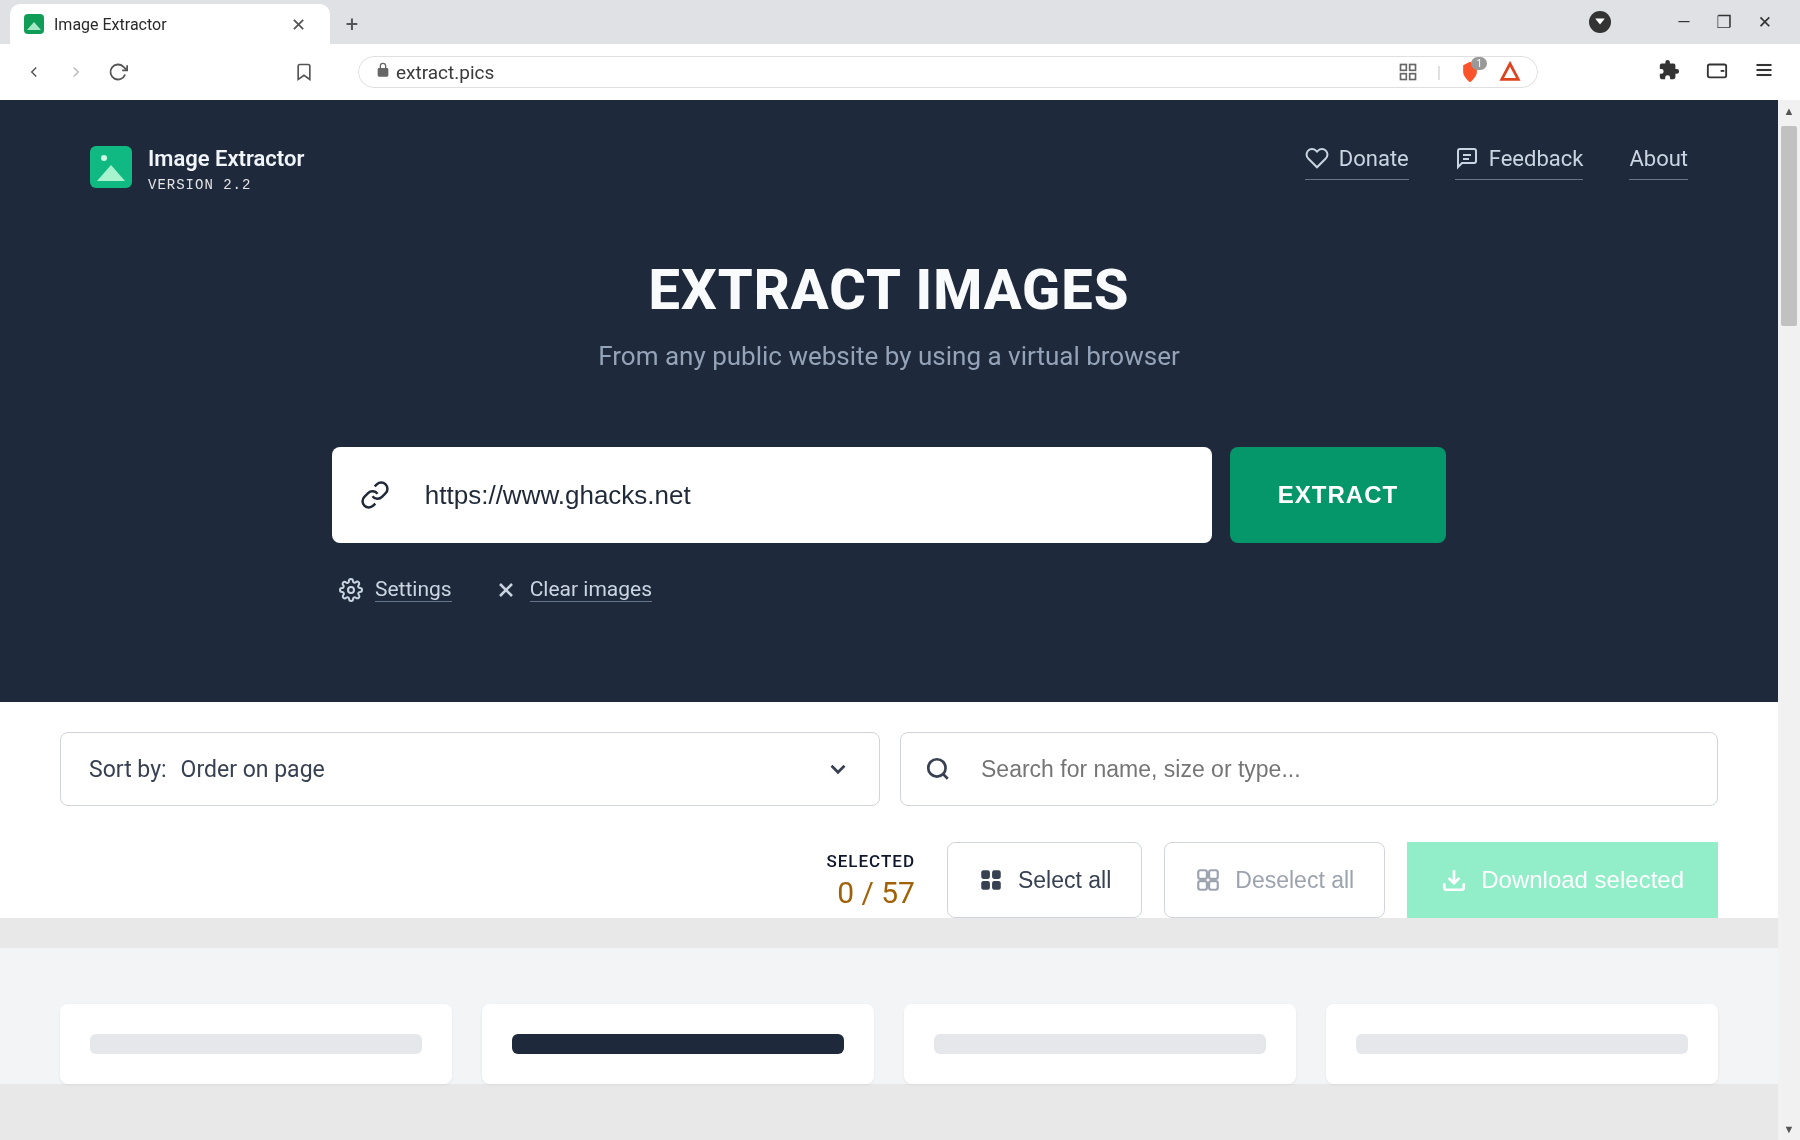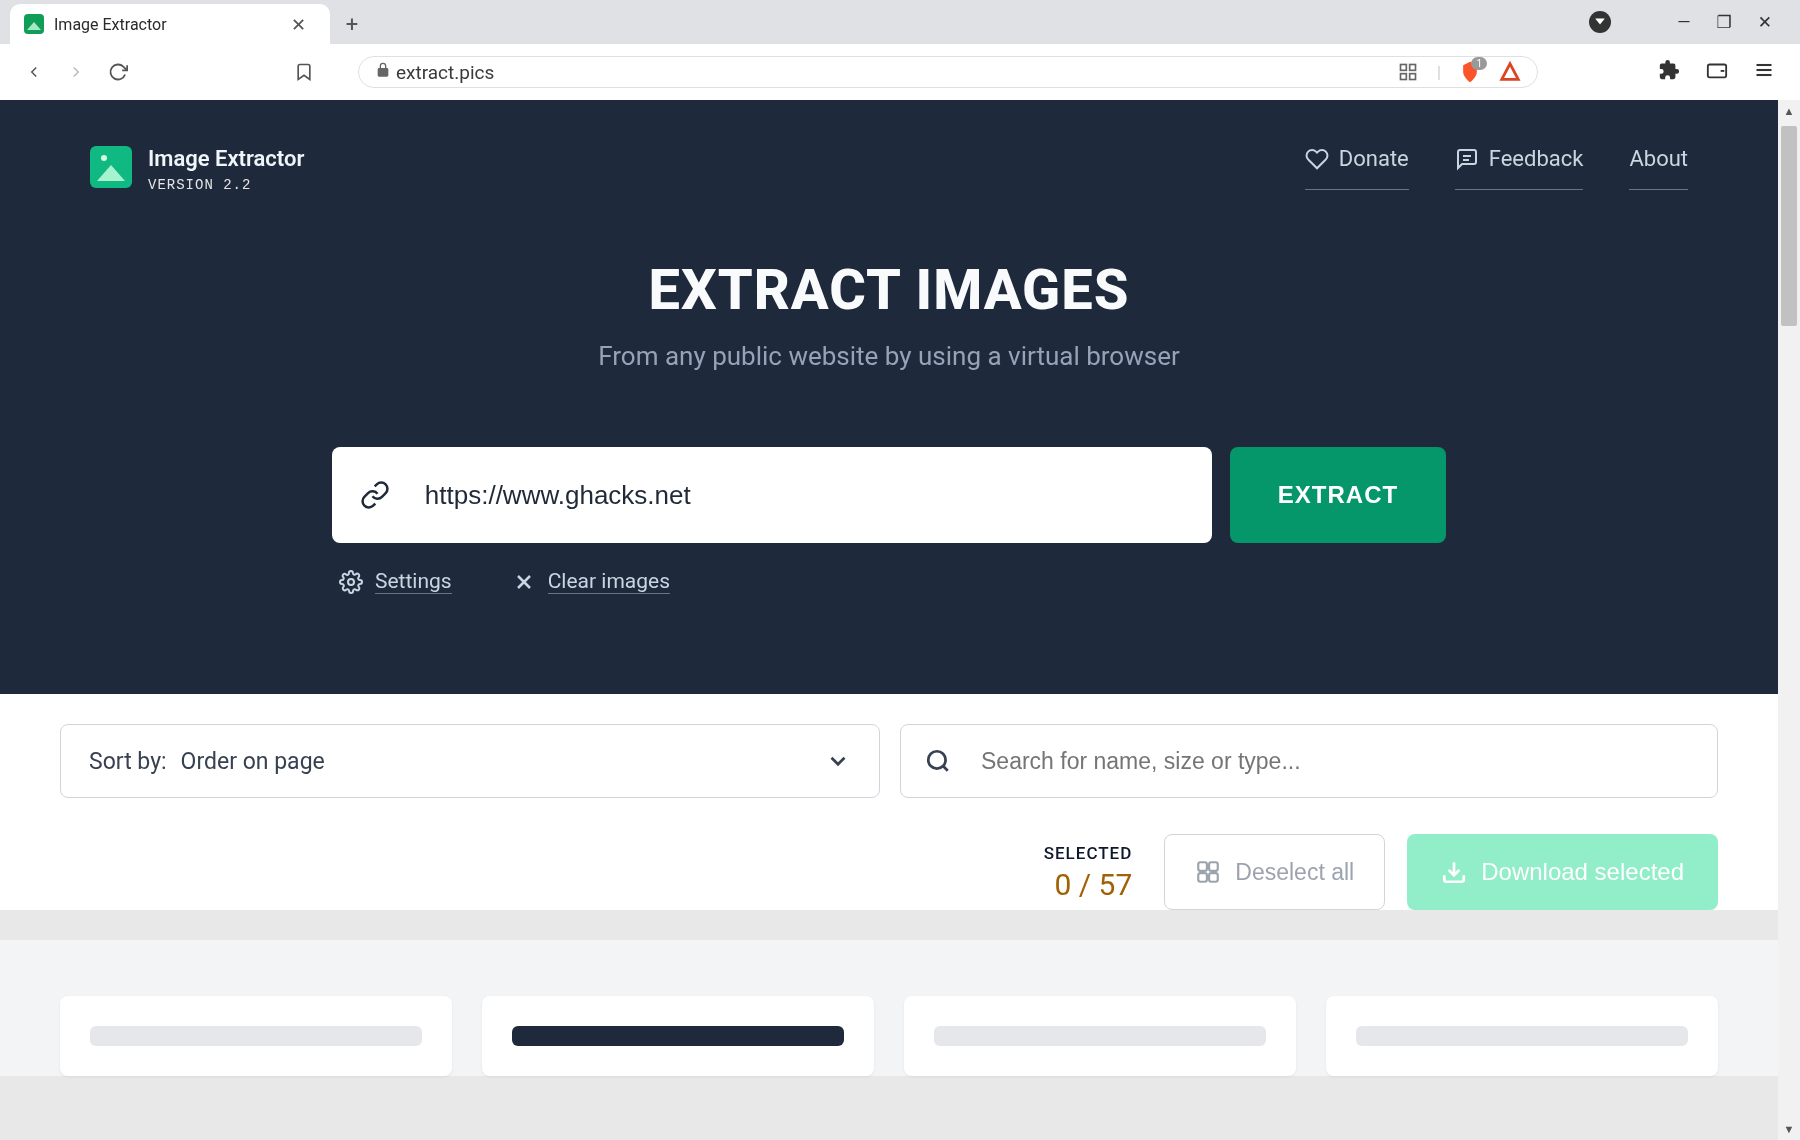--- a/index.html
+++ b/index.html
@@ -143,23 +143,23 @@
   width:0; height:0;
   border-left:14px solid transparent;
   border-right:14px solid transparent;
   border-bottom:16px solid #a7f3d0;
 }
 .brand-text h1 { font-size: 22px; font-weight:600; color:#f1f5f9; }
 .brand-version { font-family: Liberation Mono, monospace; font-size:14px; color:#e5e5e5; letter-spacing:1px; margin-top:6px;}
 
 .nav-links { display:flex; gap:46px; align-items:center; }
 .nav-link {
-  display:flex; align-items:flex-end; gap:10px;
+  display:flex; align-items:flex-start; gap:10px;
   font-size:22px; color:#cbd5e1; cursor:pointer;
-  border-bottom:1px solid #64748b; padding-bottom:18px;
+  border-bottom:1px solid #64748b; padding-bottom:8px;
 }
 .nav-link svg { width:24px; height:24px; }
 
 .hero-center { text-align:center; margin-top: 64px; }
 .hero-title { font-size: 56px; font-weight: 800; letter-spacing: 1px; color:#f8fafc; }
 .hero-sub { font-size: 26px; color:#94a3b8; margin-top: 18px; }
 
 .url-row {
   display:flex; justify-content:center; gap:18px; margin-top: 76px;
 }
@@ -171,21 +171,21 @@
 .url-input {
   border:none; outline:none; font-size:26px; color:#1f2937; flex:1; background:transparent;
 }
 .extract-btn {
   background:#059669; color:#fff; font-size:24px; font-weight:600;
   border:none; border-radius:8px; padding: 0 48px; cursor:pointer;
   letter-spacing:1px;
 }
 
 .under-row {
-  display:flex; gap:60px; margin-top:26px;
+  display:flex; gap:42px; margin-top:34px;
   padding-left: calc(50% - 550px);
 }
 .under-link {
   display:flex; align-items:center; gap:12px;
   font-size:21px; color:#cbd5e1; cursor:pointer;
 }
 .under-link span { border-bottom:1px solid #64748b; }
 .under-link svg { width:24px; height:24px; }
 
 
@@ -220,21 +220,21 @@
 .selected-label { font-size:17px; color:#0f172a; letter-spacing:1px; font-weight:500;}
 .selected-count { font-size:30px; font-weight:400; color:#a16207; margin-top:4px;}
 .pill-btn {
   height:76px; border:1px solid #d1d5db; border-radius:8px;
   background:#fff; display:flex; align-items:center; gap:14px;
   padding: 0 30px; font-size:23px; color:#374151; cursor:pointer;
 }
 .pill-btn.disabled { color:#9ca3af; }
 .pill-btn svg { width:26px; height:26px; }
 .download-btn {
-  height:76px; border:none; border-radius:8px;
+  height:76px; border:none; border-radius:0;
   background:#6ee7b7; color:#fff;
   display:flex; align-items:center; gap:14px;
   padding: 0 34px; font-size:24px; font-weight:500; cursor:pointer;
   opacity:0.75;
 }
 .download-btn svg { width:26px; height:26px; }
 
 .cards {
   background:#f3f4f6;
   width: calc(100% - 22px);
@@ -438,20 +438,29 @@
           </svg>
         <input class="search-input" placeholder="Search for name, size or type..." style="">
       </div>
     </div>
 
     <div class="action-row">
       <div class="selected-block">
         <div class="selected-label">SELECTED</div>
         <div class="selected-count">0 / 57</div>
       </div>
+      <button class="pill-btn">
+        <svg viewBox="0 0 24 24" fill="currentColor">
+            <rect x="3" y="3" width="8" height="8" rx="2"></rect>
+            <rect x="13" y="3" width="8" height="8" rx="2"></rect>
+            <rect x="3" y="13" width="8" height="8" rx="2"></rect>
+            <rect x="13" y="13" width="8" height="8" rx="2"></rect>
+          </svg>
+        <span>Select all</span>
+      </button>
       <button class="pill-btn disabled">
         <svg viewBox="0 0 24 24" fill="none" stroke="currentColor" stroke-width="2">
             <rect x="3" y="3" width="8" height="8" rx="2"></rect>
             <rect x="13" y="3" width="8" height="8" rx="2"></rect>
             <rect x="3" y="13" width="8" height="8" rx="2"></rect>
             <rect x="13" y="13" width="8" height="8" rx="2"></rect>
           </svg>
         <span>Deselect all</span>
       </button>
       <button class="download-btn">

